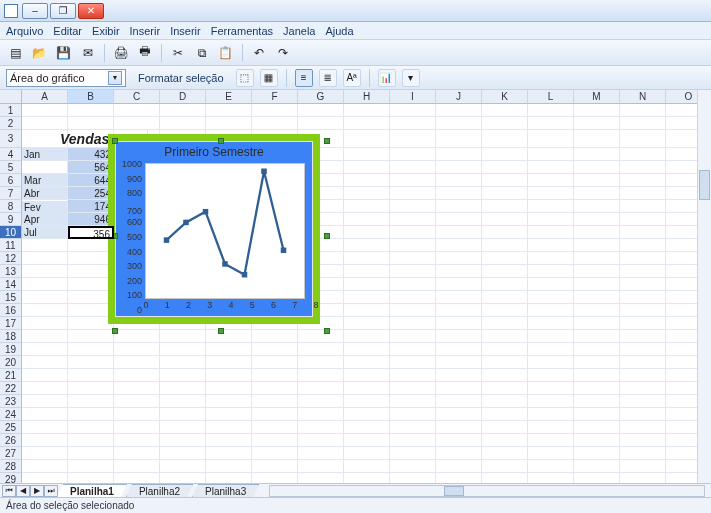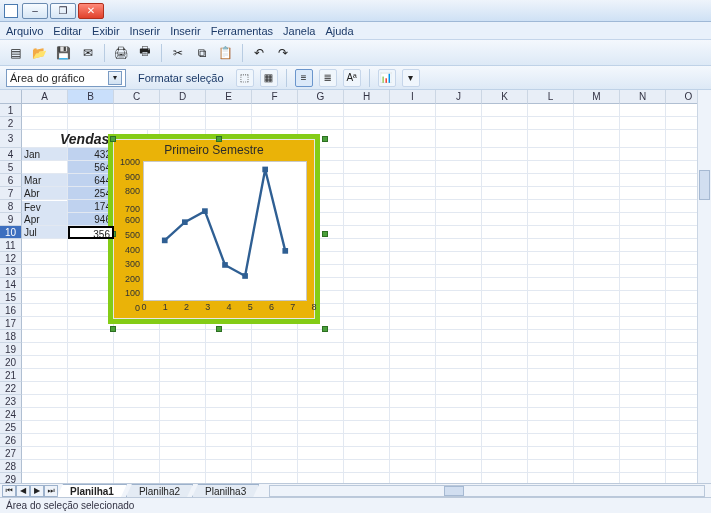--- a/index.html
+++ b/index.html
@@ -41,21 +41,21 @@
   .rowhead.sel { background:#3d6fbf; color:#fff; }
   .cells { position:absolute; left:22px; top:14px; }
   .cell { position:absolute; height:13px; border-right:1px solid #e2e8f1; border-bottom:1px solid #e2e8f1; font-size:10px; padding:0 2px; line-height:13px; overflow:hidden; white-space:nowrap; }
   .bigtext { font-size:14px; font-weight:bold; font-style:italic; height:18px; line-height:18px; }
   .col-A-sel { background:#d9e4f4; }
   .col-B-sel { background:#bfd2ef; }
   .cell.active { border:2px solid #000 !important; background:#fff; z-index:2; }
   .cell.right { text-align:right; }
 
   
-  .chart-frame { position:absolute; border:5px solid #84cc16; background:#eab308; box-shadow:0 0 0 1px #e6e6e6 inset; }
+  .chart-frame { position:absolute; border:7px solid #84cc16; background:#3b82f6; box-shadow:0 0 0 1px #e6e6e6 inset; }
   .handle { position:absolute; width:6px; height:6px; background:#4aa03b; border:1px solid #2d6f22; }
   .chart-title { text-align:center; font-size:12px; color:#2b2b2b; padding-top:4px; }
   .plot { position:absolute; border:1px solid #c8c8c8; background:#fff; }
   .ytick { position:absolute; right:100%; margin-right:4px; font-size:9px; color:#333; transform:translateY(-50%); }
   .xtick { position:absolute; top:100%; margin-top:2px; font-size:9px; color:#333; transform:translateX(-50%); }
   .series-line { stroke:#2f5f93; stroke-width:2.5; fill:none; }
   .marker { fill:#2f5f93; }
 
   
   .tabs-row { height:14px; background:#f0f4fa; border-top:1px solid #bcc9da; display:flex; align-items:center; font-size:10px; position:relative; }

